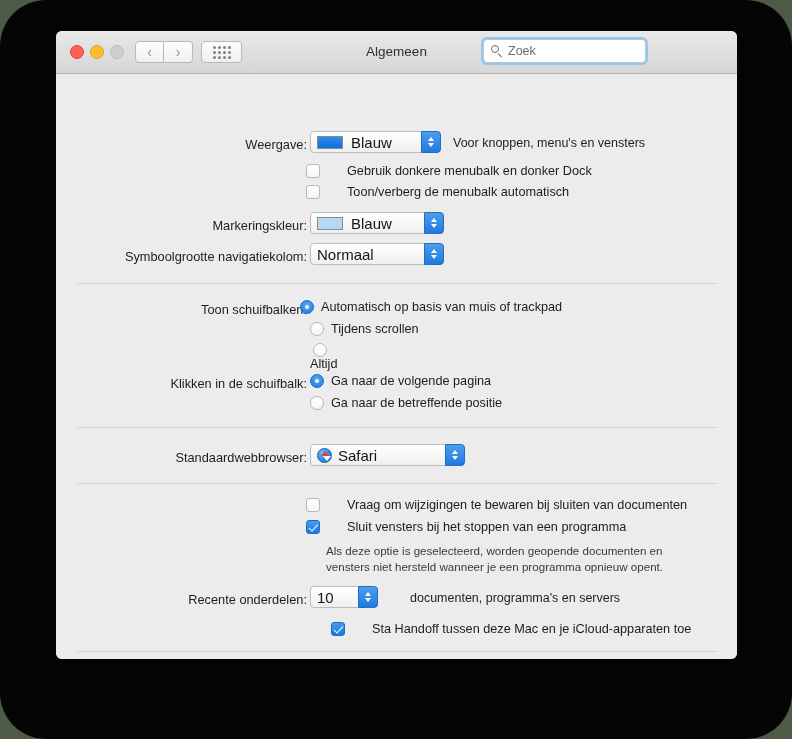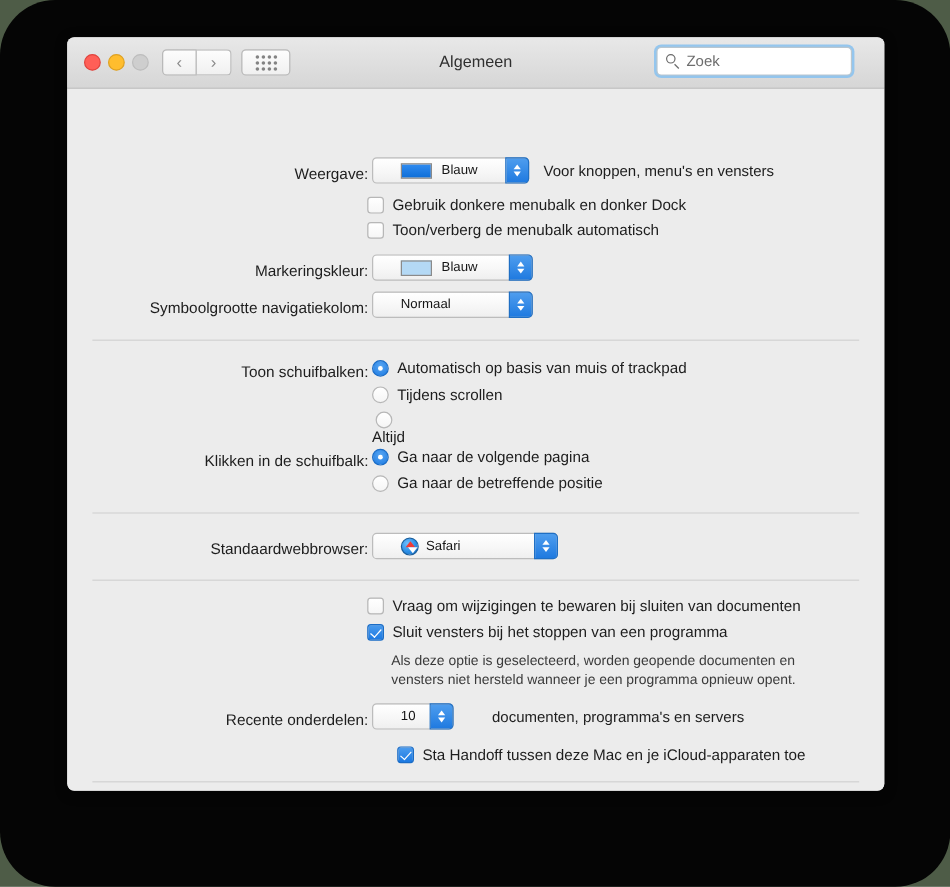--- a/index.html
+++ b/index.html
@@ -95,22 +95,22 @@
   #window-title {
     position: absolute;
     left: 0; right: 0; top: 13px;
     text-align: center;
     font-size: 13.5px;
     color: #2f2f2f;
   }
 
   #search-wrap {
     position: absolute;
-    right: 10px; top: 8px;
-    width: 180px; height: 24px;
+    right: 26px; top: 8px;
+    width: 180px; height: 24px; padding-left: 48px;
   }
   #search-focus-ring {
     position: absolute;
     left: -2px; top: -2px;
     width: 167px; height: 28px;
     border-radius: 6px;
     background: #8fc4ee;
     opacity: 0.95;
   }
   #search-field {
@@ -180,22 +180,22 @@
   
   .popup {
     position: absolute;
     height: 22px;
     background: linear-gradient(to bottom, #ffffff 0%, #f7f7f7 55%, #efefef 100%);
     border: 1px solid #bcbcbc;
     border-radius: 4px;
     box-sizing: border-box;
     display: flex;
     align-items: center;
-    padding-left: 23px;
-    font-size: 11px;
+    padding-left: 6px;
+    font-size: 15px;
     color: #141414;
   }
   .popup .arrows {
     position: absolute;
     right: -1px; top: -1px;
     width: 20px; height: 22px;
     background: linear-gradient(to bottom, #4e9dee 0%, #1f7ae0 100%);
     border-radius: 0 4px 4px 0;
     border: 1px solid #1f6fc4;
     box-sizing: border-box;
@@ -259,20 +259,21 @@
     border-left: 4px solid transparent;
     border-right: 4px solid transparent;
     border-top: 5px solid #fdfdfd;
   }
 
   
   .cbrow {
     position: absolute;
     display: flex;
     align-items: center;
+    gap: 20px;
   }
   .checkbox {
     width: 14px; height: 14px;
     box-sizing: border-box;
     border-radius: 3px;
     margin-right: 7px;
     flex: none;
     position: relative;
   }
   .checkbox.off {
@@ -425,21 +426,21 @@
       <span>Normaal</span>
       <span class="arrows">
           <span class="up"></span>
           <span class="dn"></span>
         </span>
     </div>
 
     <div class="sep" style="top:209px;"></div>
 
     <div class="rowlabel" style="right:430px; top:228px;">Toon schuifbalken:</div>
-    <div class="radiorow" style="left:254px; top:226px;">
+    <div class="radiorow" style="left:244px; top:226px;">
       <span class="radio on"></span>
       <span class="cblabel">Automatisch op basis van muis of trackpad</span>
     </div>
     <div class="radiorow" style="left:254px; top:248px;">
       <span class="radio off"></span>
       <span class="cblabel">Tijdens scrollen</span>
     </div>
     <div class="radiorow" style="left:254px; top:269px;flex-direction:column;">
       <span class="radio off"></span>
       <span class="cblabel">Altijd</span>

